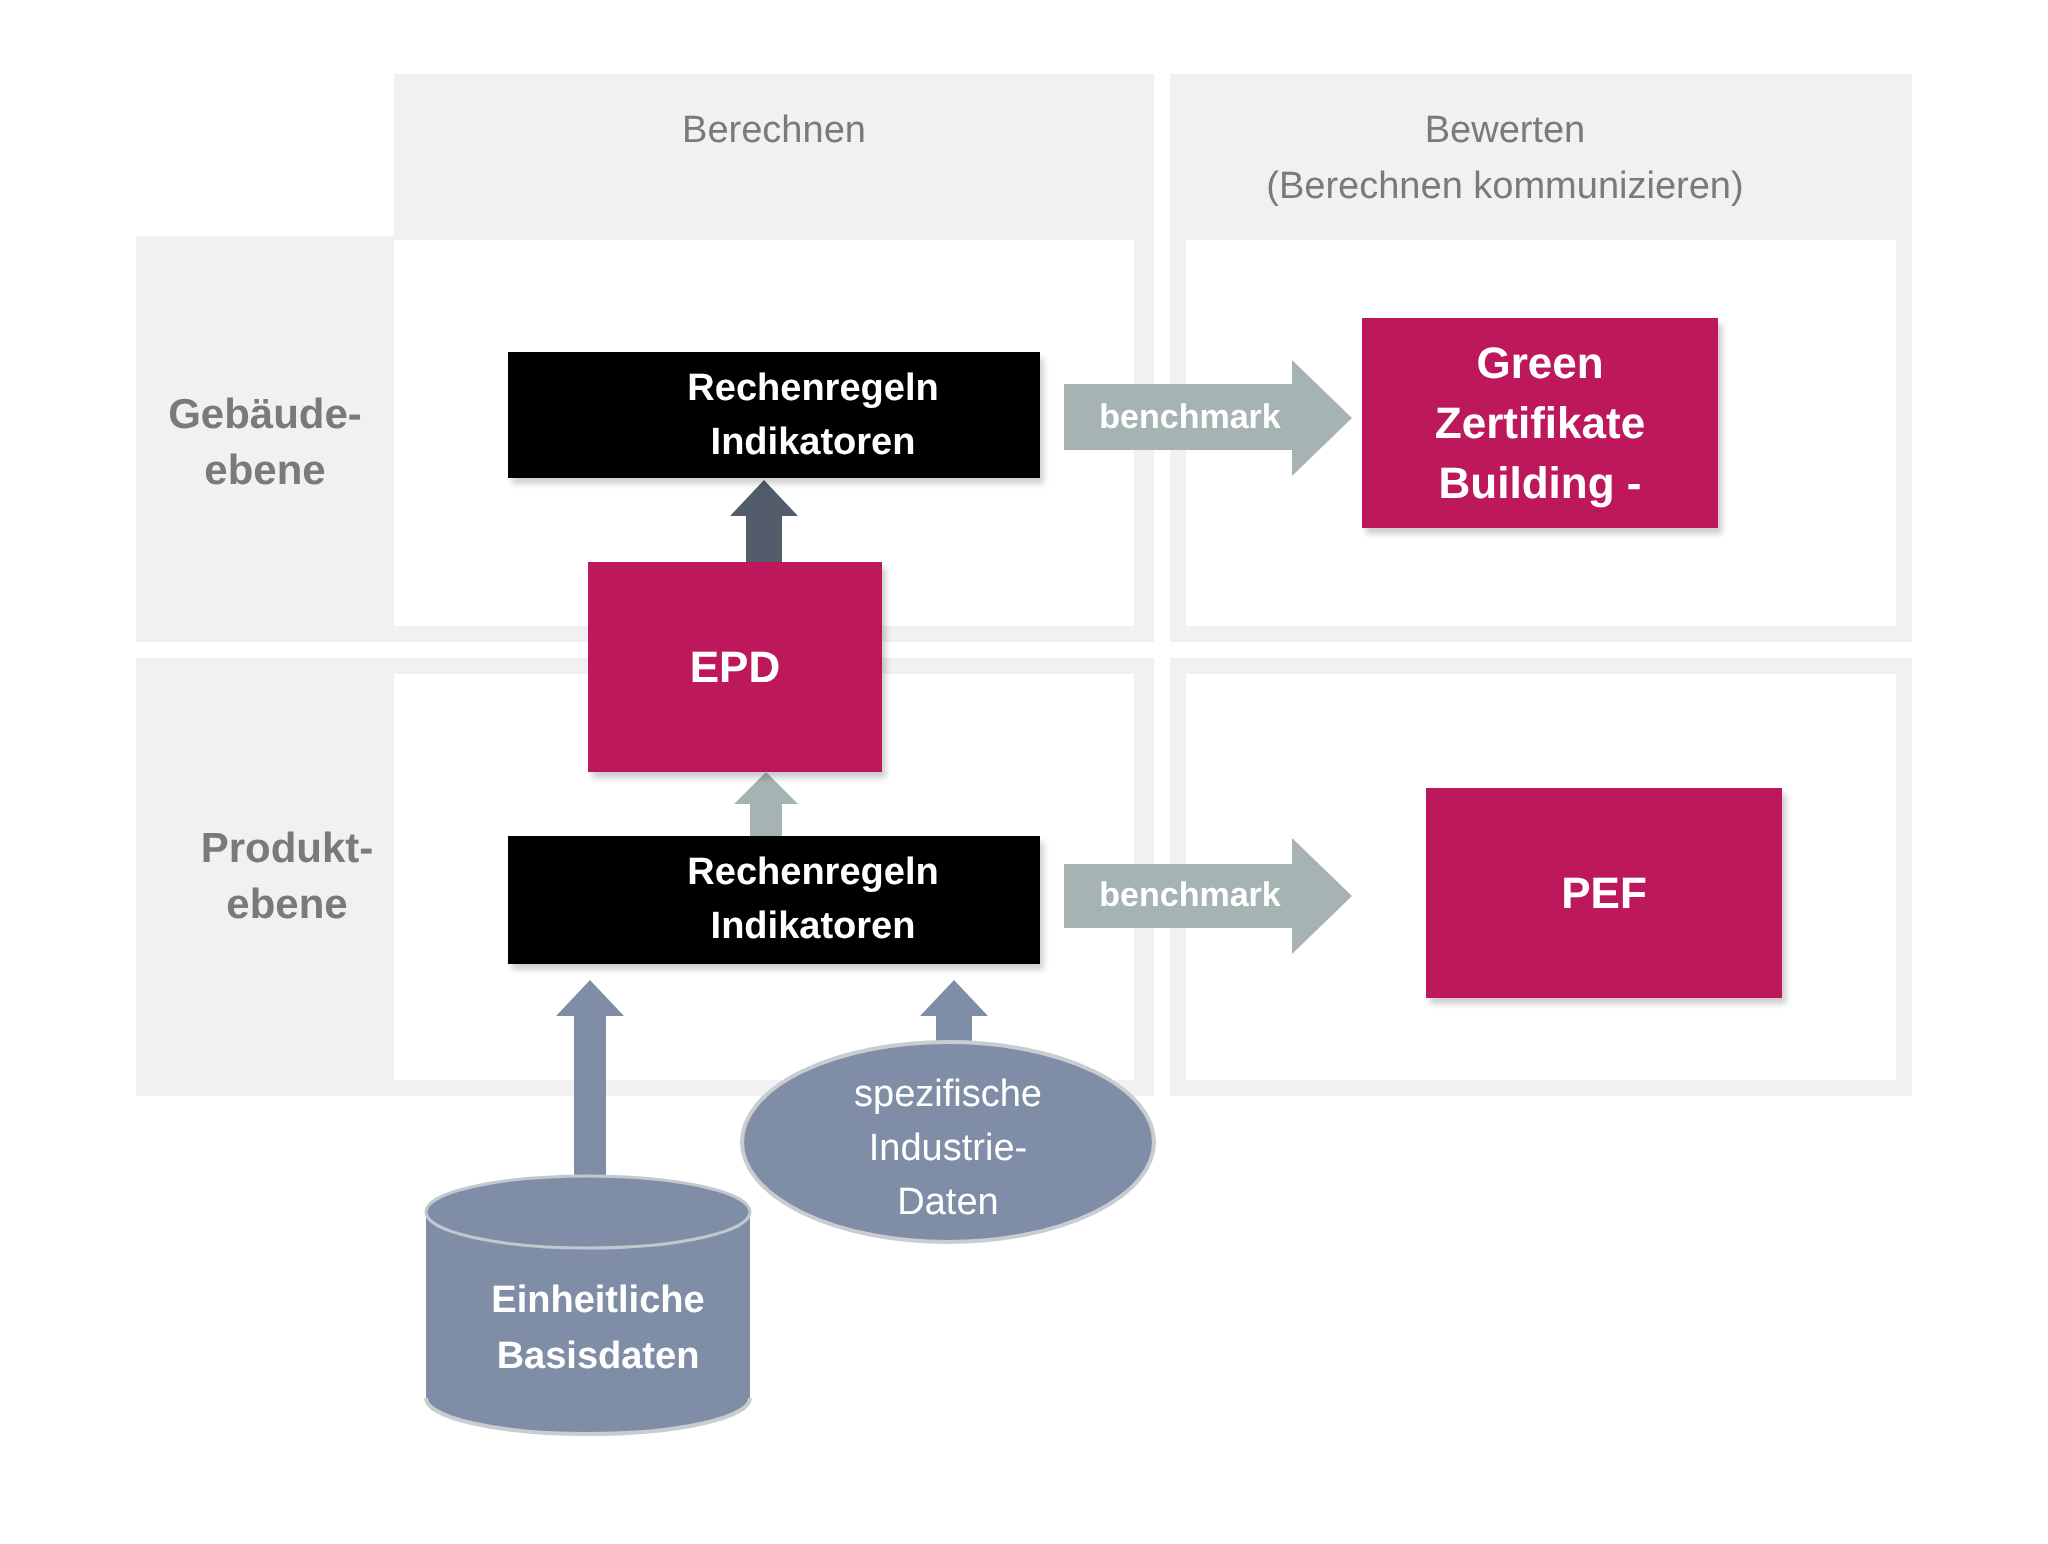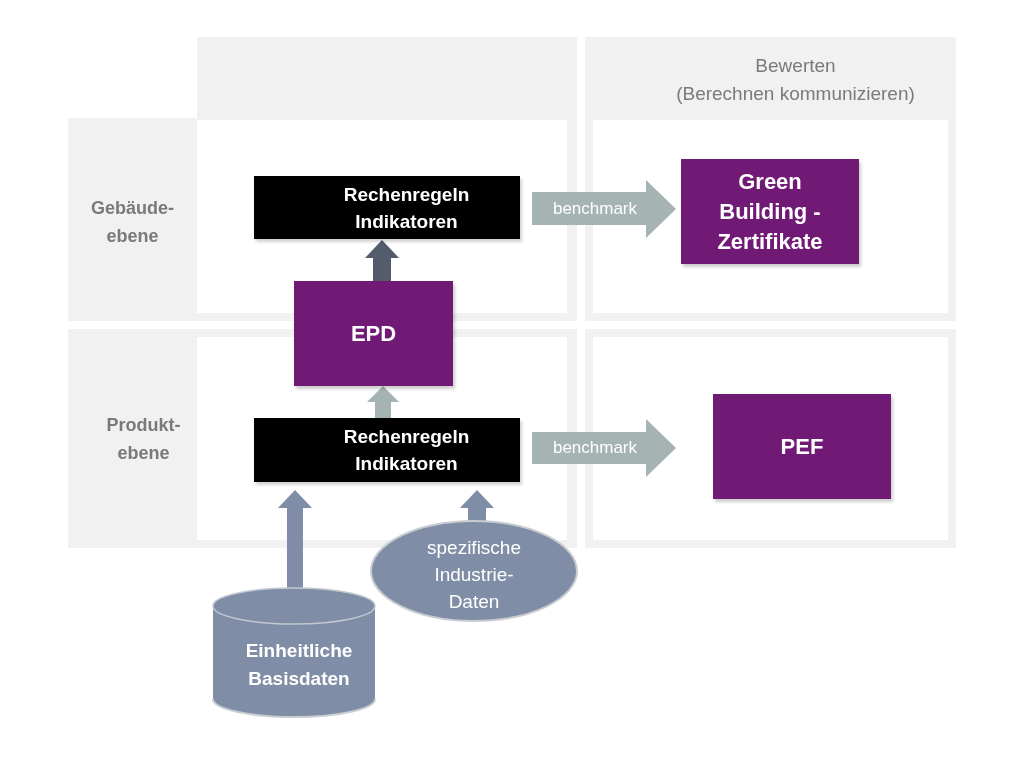--- a/index.html
+++ b/index.html
@@ -2,50 +2,51 @@
 <html><head>
 <meta charset="utf-8">
 <style>
   html, body { margin:0; padding:0; background:#ffffff; }
   body { width:1024px; height:772px; position:relative; overflow:hidden;
          font-family:"Liberation Sans", sans-serif; }
   .abs { position:absolute; box-sizing:border-box; }
   .panel { background:#f1f1f1; }
   .inner { background:#ffffff; }
   .hdr { color:#7a7a7a; font-size:19px; text-align:center; line-height:28px; }
-  .rowlbl { color:#7a7a7a; font-size:18px; font-weight:bold; text-align:center; line-height:28px; }
+  .rowlbl { color:#7a7a7a; font-size:21px; font-weight:bold; text-align:center; line-height:28px; }
   .lightbox { background:#000000; color:#ffffff; font-weight:bold; font-size:19px;
               text-align:center; line-height:27px; display:flex; flex-direction:column;
               justify-content:center; box-shadow:2px 3px 3px rgba(0,0,0,0.18);padding-left:39px; }
-  .darkbox { background:#701a75; color:#ffffff; font-weight:bold; text-align:center;
+  .darkbox { background:#be185d; color:#ffffff; font-weight:bold; text-align:center;
              display:flex; flex-direction:column; justify-content:center;
              box-shadow:2px 3px 3px rgba(0,0,0,0.2); }
-  .bm-label { color:#ffffff; font-weight:normal; font-size:17px; text-align:center; line-height:20px; }
+  .bm-label { color:#ffffff; font-weight:bold; font-size:17px; text-align:center; line-height:20px; }
   svg { position:absolute; left:0; top:0; overflow:visible; }
 </style>
 </head>
 <body>
 
 <div class="abs panel" style="left:197px;top:37px;width:380px;height:511px;"></div>
 <div class="abs panel" style="left:585px;top:37px;width:371px;height:511px;"></div>
 
 <div class="abs panel" style="left:68px;top:118px;width:888px;height:203px;"></div>
 <div class="abs panel" style="left:68px;top:329px;width:888px;height:219px;"></div>
 
 <div class="abs" style="left:577px;top:37px;width:8px;height:511px;background:#ffffff;"></div>
 <div class="abs" style="left:68px;top:321px;width:888px;height:8px;background:#ffffff;"></div>
 
 <div class="abs inner" style="left:197px;top:120px;width:370px;height:193px;"></div>
 <div class="abs inner" style="left:593px;top:120px;width:355px;height:193px;"></div>
 <div class="abs inner" style="left:197px;top:337px;width:370px;height:203px;"></div>
 <div class="abs inner" style="left:593px;top:337px;width:355px;height:203px;"></div>
 
 <div class="abs hdr" style="left:197px;top:52px;width:380px;">
+  <div>Berechnen</div>
 </div>
-<div class="abs hdr" style="left:610px;top:52px;width:371px;">
+<div class="abs hdr" style="left:567px;top:52px;width:371px;">
   <div>Bewerten</div>
   <div>(Berechnen kommunizieren)</div>
 </div>
 
 <div class="abs rowlbl" style="left:68px;top:194px;width:129px;">
   <div>Gebäude-</div>
   <div>ebene</div>
 </div>
 <div class="abs rowlbl" style="left:68px;top:411px;width:151px;text-align:center;">
   <div>Produkt-</div>
@@ -72,36 +73,36 @@
     <ellipse cx="294" cy="606" rx="81" ry="18" fill="#7f8ea6" stroke="#c2c8d0" stroke-width="1.5"></ellipse>
     <path d="M213,699 A81,18 0 0 0 375,699" fill="none" stroke="#c9ccd0" stroke-width="2"></path>
   </g>
 </svg>
 
 <div class="abs lightbox" style="left:254px;top:176px;width:266px;height:63px;">
   <div>Rechenregeln</div>
   <div>Indikatoren</div>
 </div>
 
-<div class="abs darkbox" style="left:294px;top:281px;width:159px;height:105px;font-size:22px;align-items:center;">
+<div class="abs darkbox" style="left:294px;top:281px;width:147px;height:105px;font-size:22px;align-items:center;">
   <div>EPD</div>
 </div>
 
 <div class="abs lightbox" style="left:254px;top:418px;width:266px;height:64px;">
   <div>Rechenregeln</div>
   <div>Indikatoren</div>
 </div>
 
 <div class="abs bm-label" style="left:532px;top:199px;width:126px;">benchmark</div>
 <div class="abs bm-label" style="left:532px;top:438px;width:126px;">benchmark</div>
 
 <div class="abs darkbox" style="left:681px;top:159px;width:178px;height:105px;font-size:22px;line-height:30px;">
   <div>Green</div>
+  <div>Zertifikate</div>
   <div>Building -</div>
-  <div>Zertifikate</div>
 </div>
 
 <div class="abs darkbox" style="left:681px;top:394px;width:178px;height:105px;font-size:22px;margin-left:32px;">
   <div>PEF</div>
 </div>
 
 <div class="abs" style="left:400px;top:534px;width:148px;color:#fff;font-weight:normal;font-size:19px;text-align:center;line-height:27px;">
   <div>spezifische</div>
   <div>Industrie-</div>
   <div>Daten</div>

